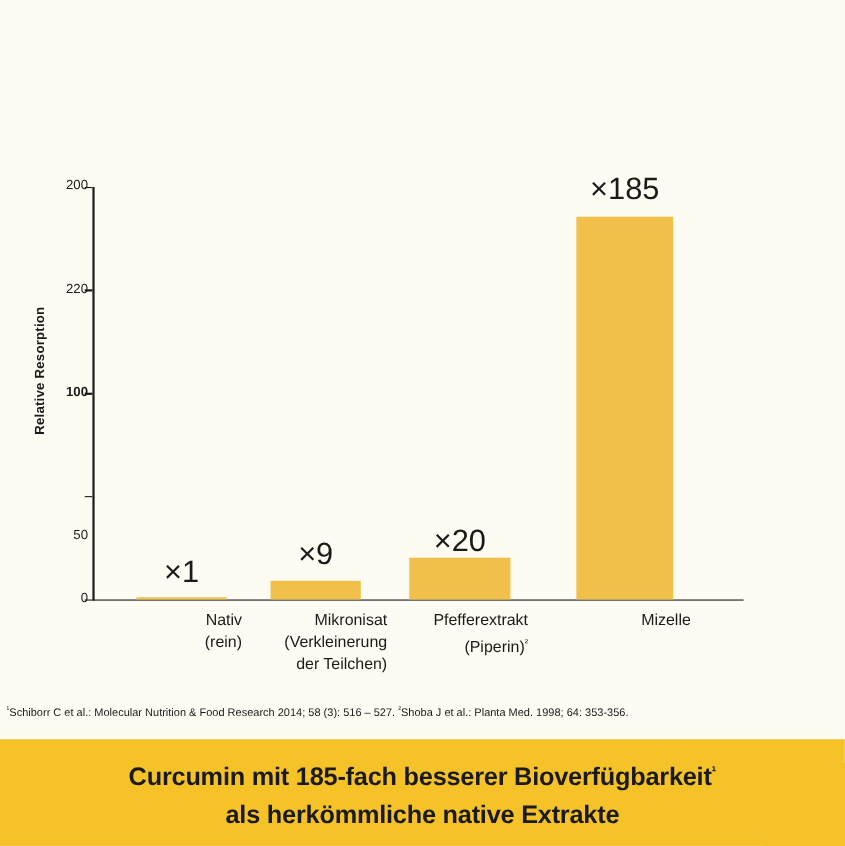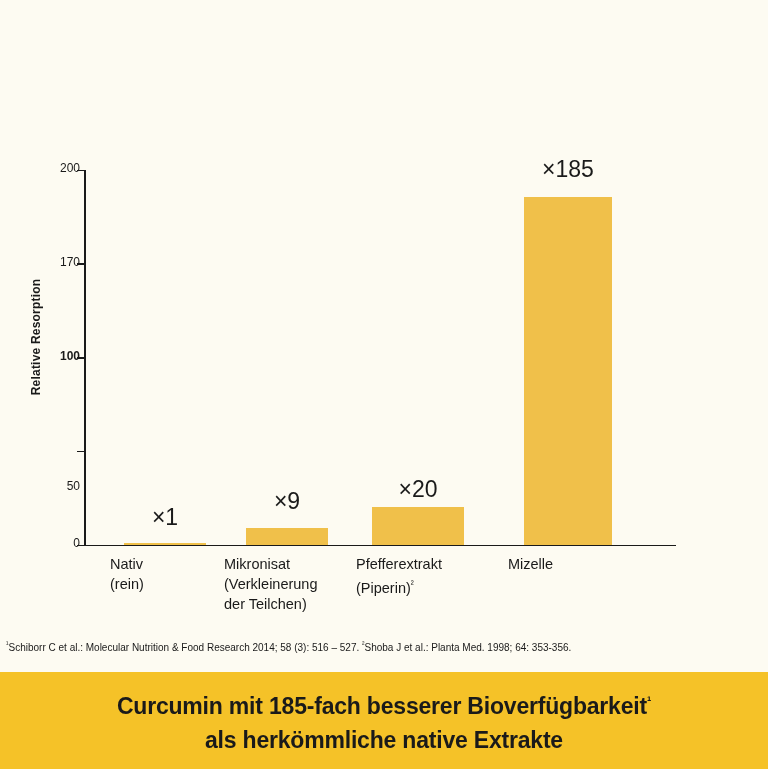--- a/index.html
+++ b/index.html
@@ -89,27 +89,27 @@
   }
 
   .bar {
     position: absolute;
     background: #f0c04a;
     bottom: 1.5px;
   }
   .bar-value {
     position: absolute;
     text-align: center;
-    font-size: 23px;
+    font-size: 28px;
     color: #1a1a1a;
     white-space: nowrap;
   }
   .cat-label {
     position: absolute;
-    text-align: left;
+    text-align: right;
     font-size: 14.5px;
     color: #1a1a1a;
     line-height: 20px;
   }
   .cat-label sup {
     font-size: 9px;
     vertical-align: super;
   }
 
   
@@ -168,21 +168,21 @@
       <div class="tick-mark" style="top:404.5px;"></div>
       <div class="tick-label" style="top:405px;">0</div>
 
       <div class="tick-mark" style="top:310.8px;"></div>
       <div class="tick-label" style="top:311.3px;margin-top:37px;">50</div>
 
       <div class="tick-mark" style="top:217px;"></div>
       <div class="tick-label" style="top:217.5px;font-weight:bold;">100</div>
 
       <div class="tick-mark" style="top:123.3px;"></div>
-      <div class="tick-label" style="top:123.8px;">170</div>
+      <div class="tick-label" style="top:123.8px;">220</div>
 
       <div class="tick-mark" style="top:29.5px;"></div>
       <div class="tick-label" style="top:30px;">200</div>
 
       <div class="bar" style="left:40px; width:82px; height:2px;"></div>
       <div class="bar" style="left:162px; width:82px; height:17px;"></div>
       <div class="bar" style="left:288px; width:92px; height:38px;"></div>
       <div class="bar" style="left:440px; width:88px; height:348px;"></div>
 
       <div class="bar-value" style="left:40px; width:82px; top:364px;">×1</div>

